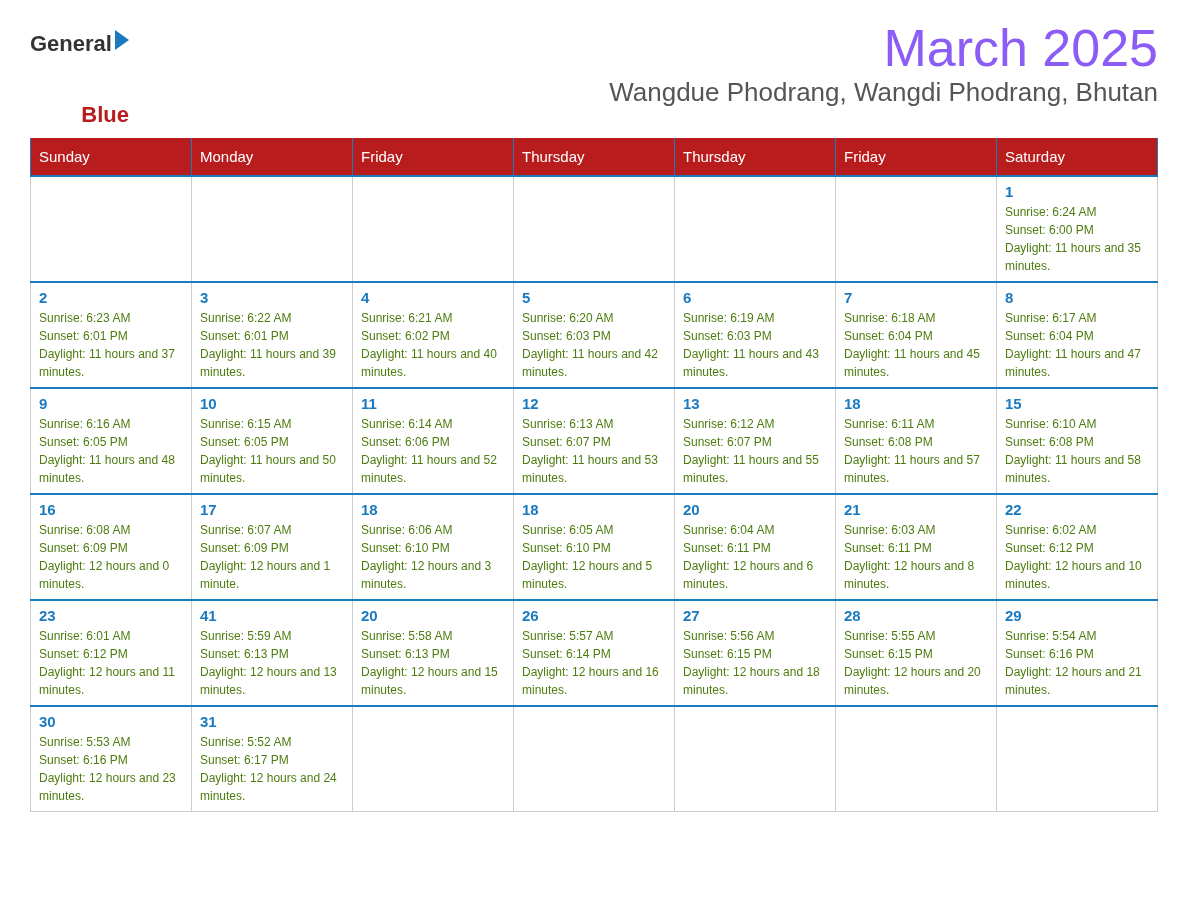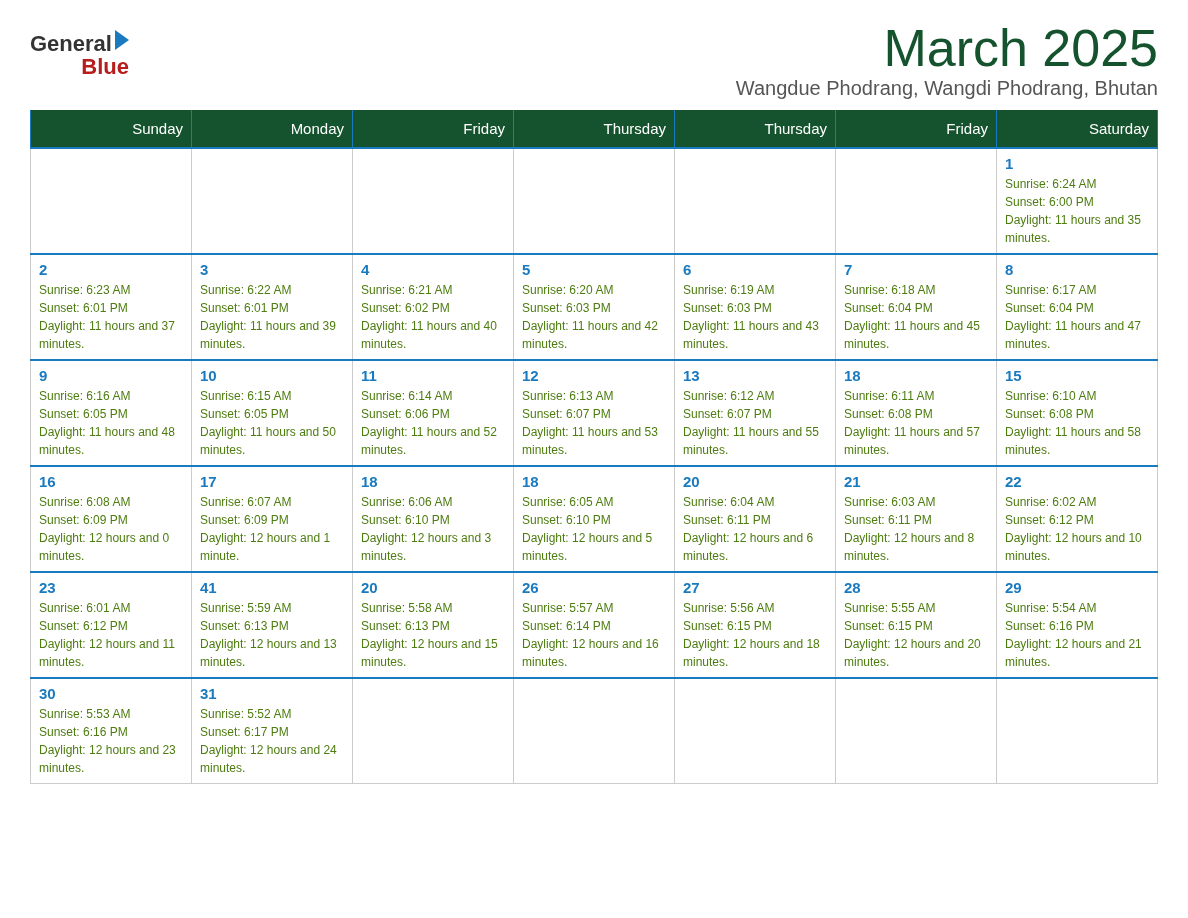--- a/index.html
+++ b/index.html
@@ -36,38 +36,38 @@
       border-bottom: 10px solid transparent;
       margin-left: 3px;
       margin-bottom: 8px;
     }
     .title-block {
       text-align: right;
     }
     .month-title {
       font-size: 52px;
       font-weight: 300;
-      color: #14532d;
+      color: #8b5cf6;
       line-height: 1.1;
     }
     .location-title {
-      font-size: 20px;
+      font-size: 26px;
       color: #555;
       font-weight: normal;
     }
     .calendar {
       width: 100%;
       border-collapse: collapse;
       margin-top: 10px;
     }
     .calendar th {
-      background-color: #14532d;
+      background-color: #b91c1c;
       color: #fff;
       padding: 10px 8px;
-      text-align: right;
+      text-align: left;
       font-size: 15px;
       font-weight: normal;
       border: 1px solid #1a7abf;
     }
     .calendar td {
       vertical-align: top;
       padding: 6px 8px;
       border: 1px solid #ccc;
       width: 14.28%;
       min-height: 100px;
@@ -95,21 +95,21 @@
     }
     .calendar thead tr th {
       border-top: none;
     }
   </style>
 </head>
 <body>
 
 <div class="header">
   <div class="logo">
-    <div style="display:flex;flex-direction:column;align-items:flex-end;">
+    <div style="display:flex;flex-direction:column;align-items:flex-end;gap:48px;">
       <div style="display:flex;align-items:center;">
         <span class="logo-text">General</span>
         <div class="logo-arrow"></div>
       </div>
       <span class="logo-text logo-blue" style="margin-top:-4px;">Blue</span>
     </div>
   </div>
   <div class="title-block">
     <div class="month-title">March 2025</div>
     <div class="location-title">Wangdue Phodrang, Wangdi Phodrang, Bhutan</div>

